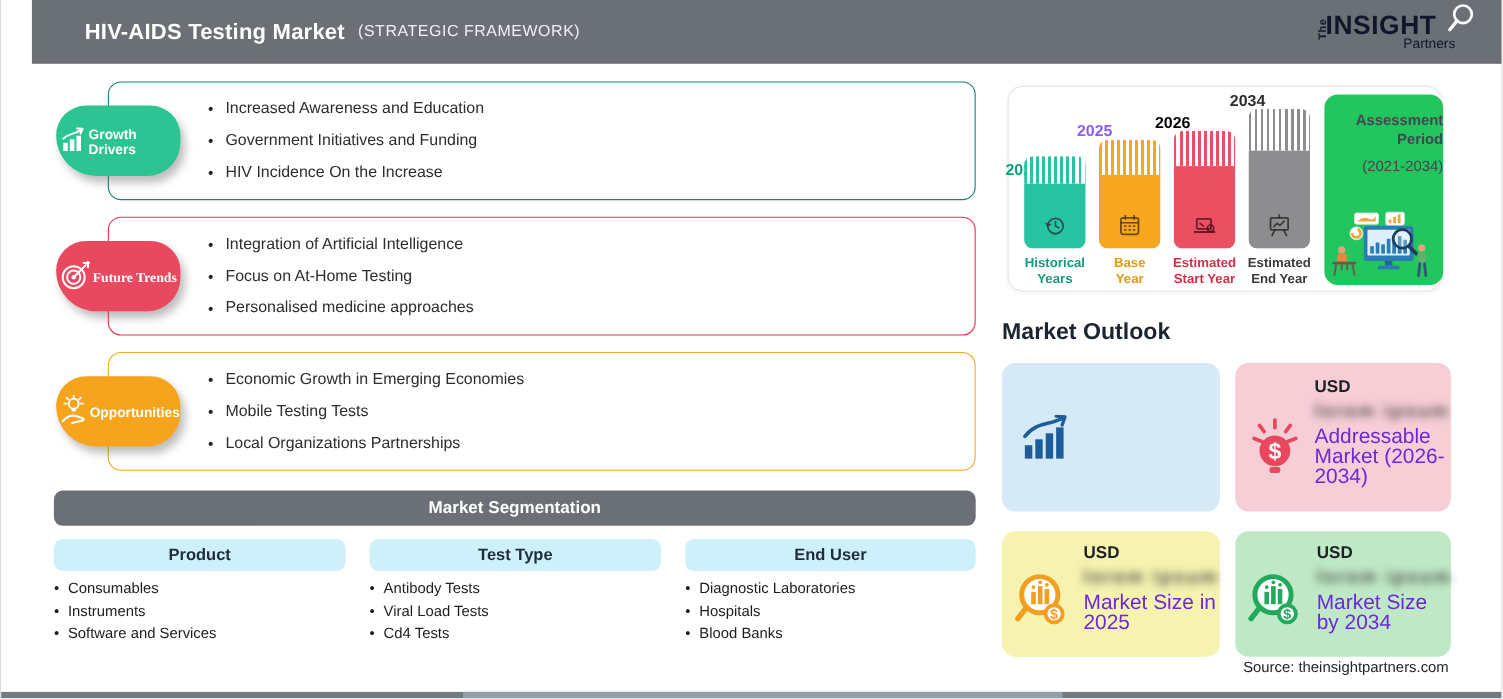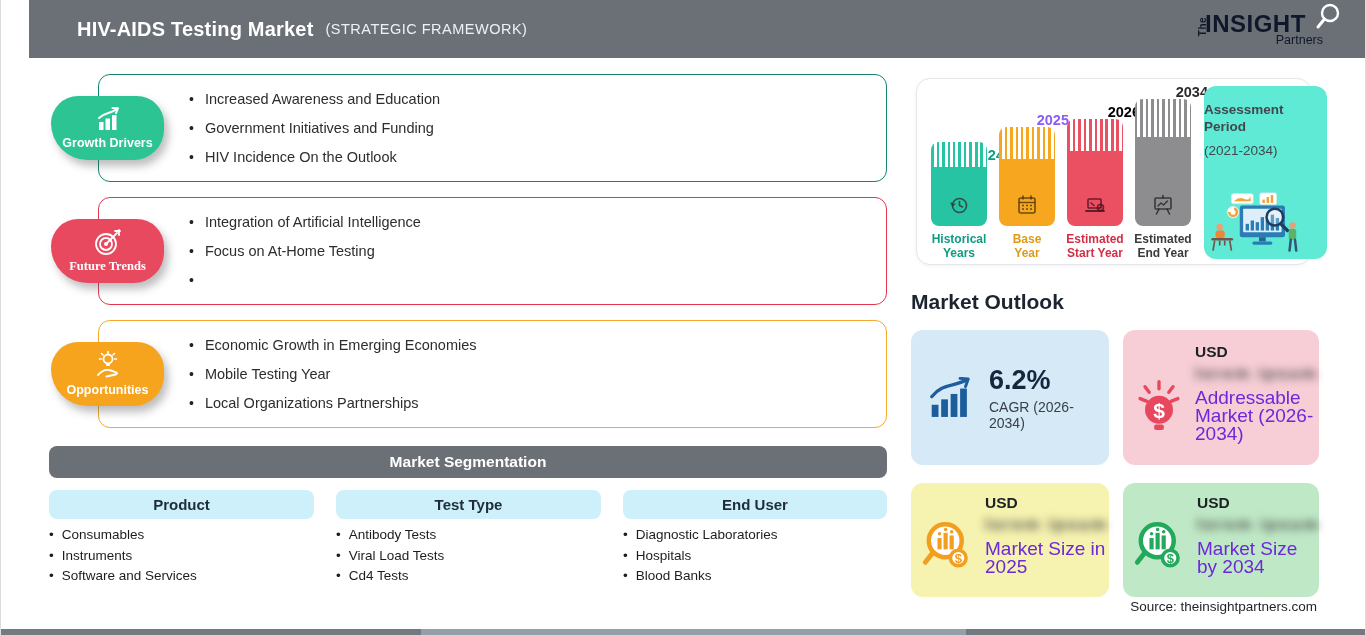--- a/index.html
+++ b/index.html
@@ -23,21 +23,21 @@
   
   .fw-box { position:absolute; left:97px; width:789px; height:108px; background:#fff;
             border:1.6px solid #000; border-radius:12px; display:flex; flex-direction:column;
             justify-content:center; gap:13px; padding-left:90px; }
   .fw-box.b1 { top:74px;  border-color:#12836f; }
   .fw-box.b2 { top:197px; border-color:#e4354f; }
   .fw-box.b3 { top:320px; border-color:#f2a92c; }
   .fw-item { display:flex; gap:11px; font-size:14.5px; color:#2d2d2d; }
   .fw-item .dot { font-size:14px; color:#222; }
   .badge { position:absolute; left:50px; width:113px; height:64px; color:#fff; z-index:2;
-           display:flex; flex-direction:column; align-items:center; justify-content:center;
+           display:flex; flex-direction:row; align-items:center; justify-content:center;
            border-radius:34px 34px 38px 46px; box-shadow:4px 6px 8px rgba(90,90,90,.40); }
   .badge.g1 { top:96px;  background:#2bc492; }
   .badge.g2 { top:219px; background:#e9495f;font-family:Liberation Serif, serif; }
   .badge.g3 { top:342px; background:#f6a41e; }
   .badge-label { font-size:12.5px; font-weight:bold; margin-top:2px; }
   
   .seg-bar { position:absolute; left:48px; top:446px; width:838px; height:32px; background:#6b7077;
              border-radius:8px; color:#fff; font-size:15.5px; font-weight:bold;
              display:flex; align-items:center; justify-content:center; }
   .col-head { position:absolute; top:490px; height:29px; background:#cdf0fa; border-radius:8px;
@@ -54,33 +54,33 @@
              border:1px solid #e4e6e9; border-radius:14px; box-shadow:0 1px 4px rgba(0,0,0,.05); }
   .tl-bar { position:absolute; bottom:38px; width:56px; border-radius:8px; overflow:hidden;
             display:flex; flex-direction:column; }
   .tl-stripes { background:repeating-linear-gradient(90deg, var(--c) 0 2.5px, #ffffff 2.5px 5.5px); }
   .tl-solid { flex:1; background:var(--c); display:flex; align-items:flex-end; justify-content:center;
               padding-bottom:9px; }
   .bar-hist  { --c:#27c4a3; left:14px;  height:84px; }  .bar-hist  .tl-stripes{height:25px;}
   .bar-base  { --c:#f6a71f; left:82px;  height:99px; }  .bar-base  .tl-stripes{height:32px;}
   .bar-start { --c:#ea4f62; left:150px; height:107px; } .bar-start .tl-stripes{height:32px;}
   .bar-end   { --c:#8d8d8f; left:218px; height:127px; } .bar-end   .tl-stripes{height:38px;}
-  .tl-year { position:absolute; width:90px; text-align:right; font-size:14.5px; font-weight:800; }
+  .tl-year { position:absolute; width:90px; text-align:left; font-size:14.5px; font-weight:800; }
   .y1 { left:-3px;  top:48px; color:#0f9d82;margin-top:20px; }
   .y2 { left:62px;  top:33px; color:#8b5cf6; }
   .y3 { left:133px; top:25px; color:#000000; }
   .y4 { left:201px; top:5px;  color:#2b2b2b; }
   .tl-label { position:absolute; top:153px; width:80px; text-align:center;
               font-size:12px; font-weight:bold; line-height:14px; }
   .l1 { left:2px;   color:#0f9d82; }
   .l2 { left:70px;  color:#df9b17; }
   .l3 { left:138px; color:#d32e49; }
   .l4 { left:206px; color:#3b3b3b; }
-  .assess { position:absolute; left:287px; top:7px; width:123px; height:173px; background:#5eead4;
-            border-radius:12px; text-align:left; padding-top:15px; }
+  .assess { position:absolute; left:287px; top:7px; width:108px; height:173px; background:#22c55e;
+            border-radius:12px; text-align:right; padding-top:15px; }
   .assess-title { font-size:13.5px; font-weight:bold; color:#42484f; line-height:17px; }
   .assess-range { font-size:13.5px; color:#42484f; margin-top:8px; }
   .assess-illus { position:absolute; left:4px; bottom:5px; }
   
   .outlook-title { position:absolute; left:910px; top:290px; font-size:21px; font-weight:800; color:#1c2430; }
   .ol-card { position:absolute; border-radius:12px; display:flex; }
   .ol-c1 { left:910px;  top:330px; width:198px; height:135px; background:#d5e9f7;
            align-items:center; gap:14px; padding-left:18px; }
   .ol-c2 { left:1122px; top:330px; width:196px; height:135px; background:#f7ced6;
            gap:12px; padding:13px 10px 8px 12px; }
@@ -125,21 +125,21 @@
     <div class="fw-item">
         <span class="dot">•</span>
         <span>Increased Awareness and Education</span>
       </div>
     <div class="fw-item">
         <span class="dot">•</span>
         <span>Government Initiatives and Funding</span>
       </div>
     <div class="fw-item">
         <span class="dot">•</span>
-        <span>HIV Incidence On the Outlook</span>
+        <span>HIV Incidence On the Increase</span>
       </div>
   </div>
   <div class="badge g1">
     <svg width="32" height="28" viewBox="0 0 32 28">
       <rect x="7" y="16" width="4.5" height="8" fill="#fff"></rect>
       <rect x="13.5" y="12.5" width="4.5" height="11.5" fill="#fff"></rect>
       <rect x="20" y="9" width="4.5" height="15" fill="#fff"></rect>
       <path d="M7 12 C 13 6, 18 8, 24 3.5" fill="none" stroke="#fff" stroke-width="2" stroke-linecap="round"></path>
       <path d="M20.5 2 L26 2.2 L24 7" fill="none" stroke="#fff" stroke-width="2" stroke-linecap="round" stroke-linejoin="round"></path>
     </svg>
@@ -150,41 +150,42 @@
     <div class="fw-item">
         <span class="dot">•</span>
         <span>Integration of Artificial Intelligence</span>
       </div>
     <div class="fw-item">
         <span class="dot">•</span>
         <span>Focus on At-Home Testing</span>
       </div>
     <div class="fw-item">
         <span class="dot">•</span>
+        <span>Personalised medicine approaches</span>
       </div>
   </div>
   <div class="badge g2">
     <svg width="30" height="28" viewBox="0 0 30 28">
       <circle cx="13" cy="15" r="10" fill="none" stroke="#fff" stroke-width="1.8"></circle>
       <circle cx="13" cy="15" r="6" fill="none" stroke="#fff" stroke-width="1.8"></circle>
       <circle cx="13" cy="15" r="2" fill="#fff"></circle>
       <line x1="13" y1="15" x2="24" y2="4" stroke="#fff" stroke-width="1.8" stroke-linecap="round"></line>
       <path d="M22 2 L27 2 M26 1 L26 6" stroke="#fff" stroke-width="1.8" stroke-linecap="round"></path>
     </svg>
     <span class="badge-label">Future Trends</span>
   </div>
 
   <div class="fw-box b3">
     <div class="fw-item">
         <span class="dot">•</span>
         <span>Economic Growth in Emerging Economies</span>
       </div>
     <div class="fw-item">
         <span class="dot">•</span>
-        <span>Mobile Testing Year</span>
+        <span>Mobile Testing Tests</span>
       </div>
     <div class="fw-item">
         <span class="dot">•</span>
         <span>Local Organizations Partnerships</span>
       </div>
   </div>
   <div class="badge g3">
     <svg width="30" height="30" viewBox="0 0 30 30">
       <circle cx="15" cy="8" r="4.5" fill="none" stroke="#fff" stroke-width="1.8"></circle>
       <rect x="13" y="12.5" width="4" height="2.5" rx="1" fill="#fff"></rect>
@@ -364,24 +365,20 @@
 
   <div class="ol-card ol-c1">
     <svg class="ol-icon" width="46" height="42" viewBox="0 0 34 30">
       <rect x="2" y="20" width="5" height="9" fill="#1d5d9c"></rect>
       <rect x="9" y="16" width="5" height="13" fill="#1d5d9c"></rect>
       <rect x="16" y="12" width="5" height="17" fill="#1d5d9c"></rect>
       <rect x="23" y="8" width="5" height="21" fill="#1d5d9c"></rect>
       <path d="M2 14 C 10 4, 18 7, 28 1.5" fill="none" stroke="#1d5d9c" stroke-width="2.4" stroke-linecap="round"></path>
       <path d="M23 0.5 L29 1 L27 6.5" fill="none" stroke="#1d5d9c" stroke-width="2.2" stroke-linecap="round" stroke-linejoin="round"></path>
     </svg>
-    <div>
-      <div class="ol-value">6.2%</div>
-      <div class="ol-cagr-label">CAGR (2026-2034)</div>
-    </div>
   </div>
 
   <div class="ol-card ol-c2">
     <svg class="ol-icon" width="48" height="56" viewBox="0 0 34 40">
       <path d="M17 2 v5 M7 5.5 l3 4 M27 5.5 l-3 4 M3.5 14 l5 2 M30.5 14 l-5 2" stroke="#e8485e" stroke-width="2.4" stroke-linecap="round"></path>
       <circle cx="17" cy="22" r="10" fill="#e8485e"></circle>
       <rect x="13.5" y="32.5" width="7" height="4" rx="1.5" fill="#e8485e"></rect>
       <text x="17" y="27.5" text-anchor="middle" font-family="Liberation Sans, sans-serif" font-size="15" font-weight="bold" fill="#fff">$</text>
     </svg>
     <div>

